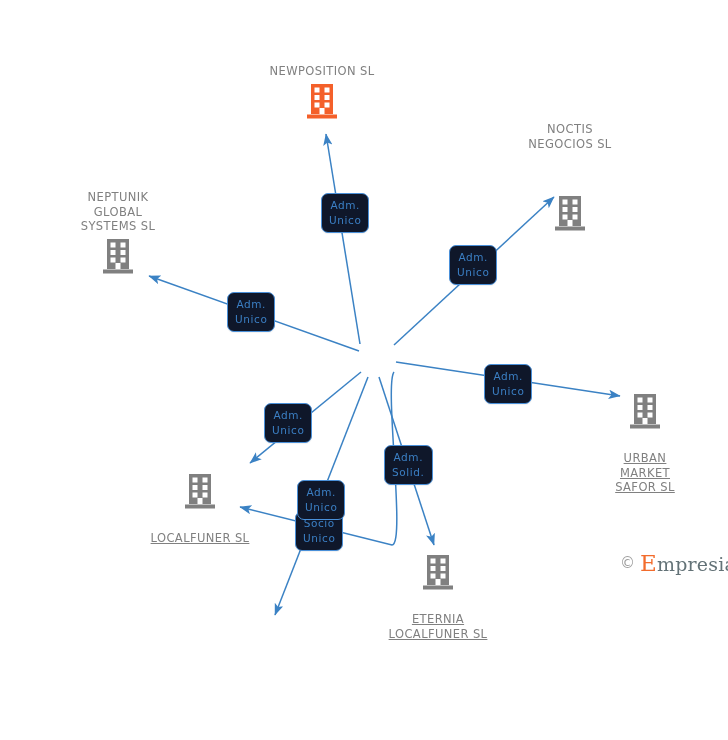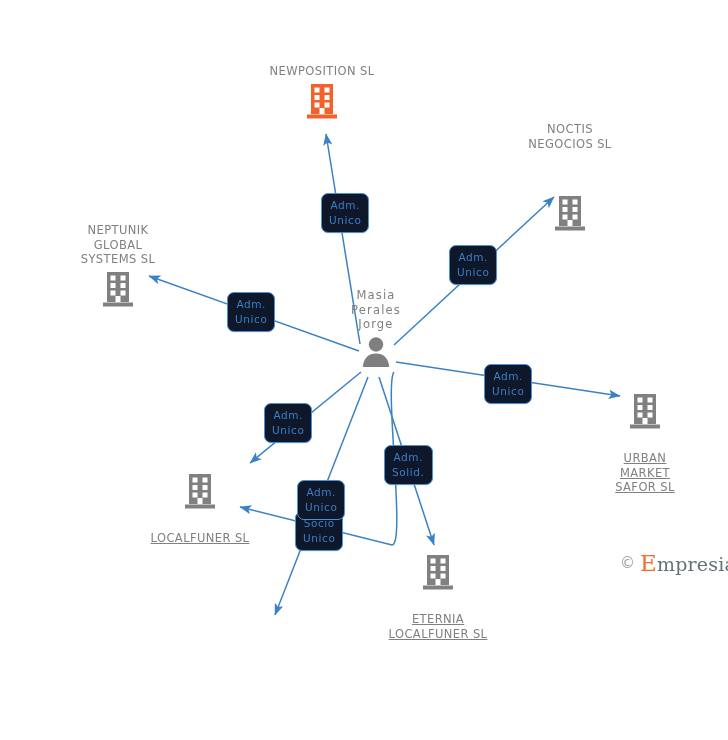--- a/index.html
+++ b/index.html
@@ -159,50 +159,39 @@
         <rect x="9.5" y="13" width="5" height="5" fill="#ffffff"></rect>
         <rect x="19.5" y="13" width="5" height="5" fill="#ffffff"></rect>
         <rect x="9.5" y="20.5" width="5" height="5" fill="#ffffff"></rect>
         <rect x="19.5" y="20.5" width="5" height="5" fill="#ffffff"></rect>
         <rect x="14.5" y="26" width="5" height="6" fill="#ffffff"></rect>
         <rect x="2" y="32.5" width="30" height="4" fill="#808080"></rect>
       </svg>
     </span>
   </div>
 
-  <div class="node" style="left:102px; top:190px;margin-top:33px;">
+  <div class="node" style="left:102px; top:190px;">
     <div class="node-label node-label-above">NEPTUNIK
 GLOBAL
 SYSTEMS SL</div>
     <span class="node-icon node-icon-below">
       <svg width="34" height="38" viewBox="0 0 34 38" xmlns="http://www.w3.org/2000/svg">
         <rect x="6" y="2" width="22" height="30" fill="#808080"></rect>
         <rect x="9.5" y="5.5" width="5" height="5" fill="#ffffff"></rect>
         <rect x="19.5" y="5.5" width="5" height="5" fill="#ffffff"></rect>
         <rect x="9.5" y="13" width="5" height="5" fill="#ffffff"></rect>
         <rect x="19.5" y="13" width="5" height="5" fill="#ffffff"></rect>
         <rect x="9.5" y="20.5" width="5" height="5" fill="#ffffff"></rect>
         <rect x="19.5" y="20.5" width="5" height="5" fill="#ffffff"></rect>
         <rect x="14.5" y="26" width="5" height="6" fill="#ffffff"></rect>
         <rect x="2" y="32.5" width="30" height="4" fill="#808080"></rect>
       </svg>
     </span>
   </div>
 
-  <div class="node node-person" style="left:360px; top:288px;">
-    <div class="node-label node-label-above">Masia
-Perales
-Jorge</div>
-    <span class="node-icon node-icon-below">
-      <svg width="32" height="32" viewBox="0 0 32 32" xmlns="http://www.w3.org/2000/svg">
-        <circle cx="16" cy="9.5" r="7.2" fill="#7f7f7f"></circle>
-        <path d="M2.8,32 C3.4,22.6 9.0,18.4 16,18.4 C23,18.4 28.6,22.6 29.2,32 Z" fill="#7f7f7f"></path>
-      </svg>
-    </span>
-  </div>
 
   <div class="node" style="left:629px; top:392px;">
     <span class="node-icon node-icon-above">
       <svg width="34" height="38" viewBox="0 0 34 38" xmlns="http://www.w3.org/2000/svg">
         <rect x="6" y="2" width="22" height="30" fill="#808080"></rect>
         <rect x="9.5" y="5.5" width="5" height="5" fill="#ffffff"></rect>
         <rect x="19.5" y="5.5" width="5" height="5" fill="#ffffff"></rect>
         <rect x="9.5" y="13" width="5" height="5" fill="#ffffff"></rect>
         <rect x="19.5" y="13" width="5" height="5" fill="#ffffff"></rect>
         <rect x="9.5" y="20.5" width="5" height="5" fill="#ffffff"></rect>

